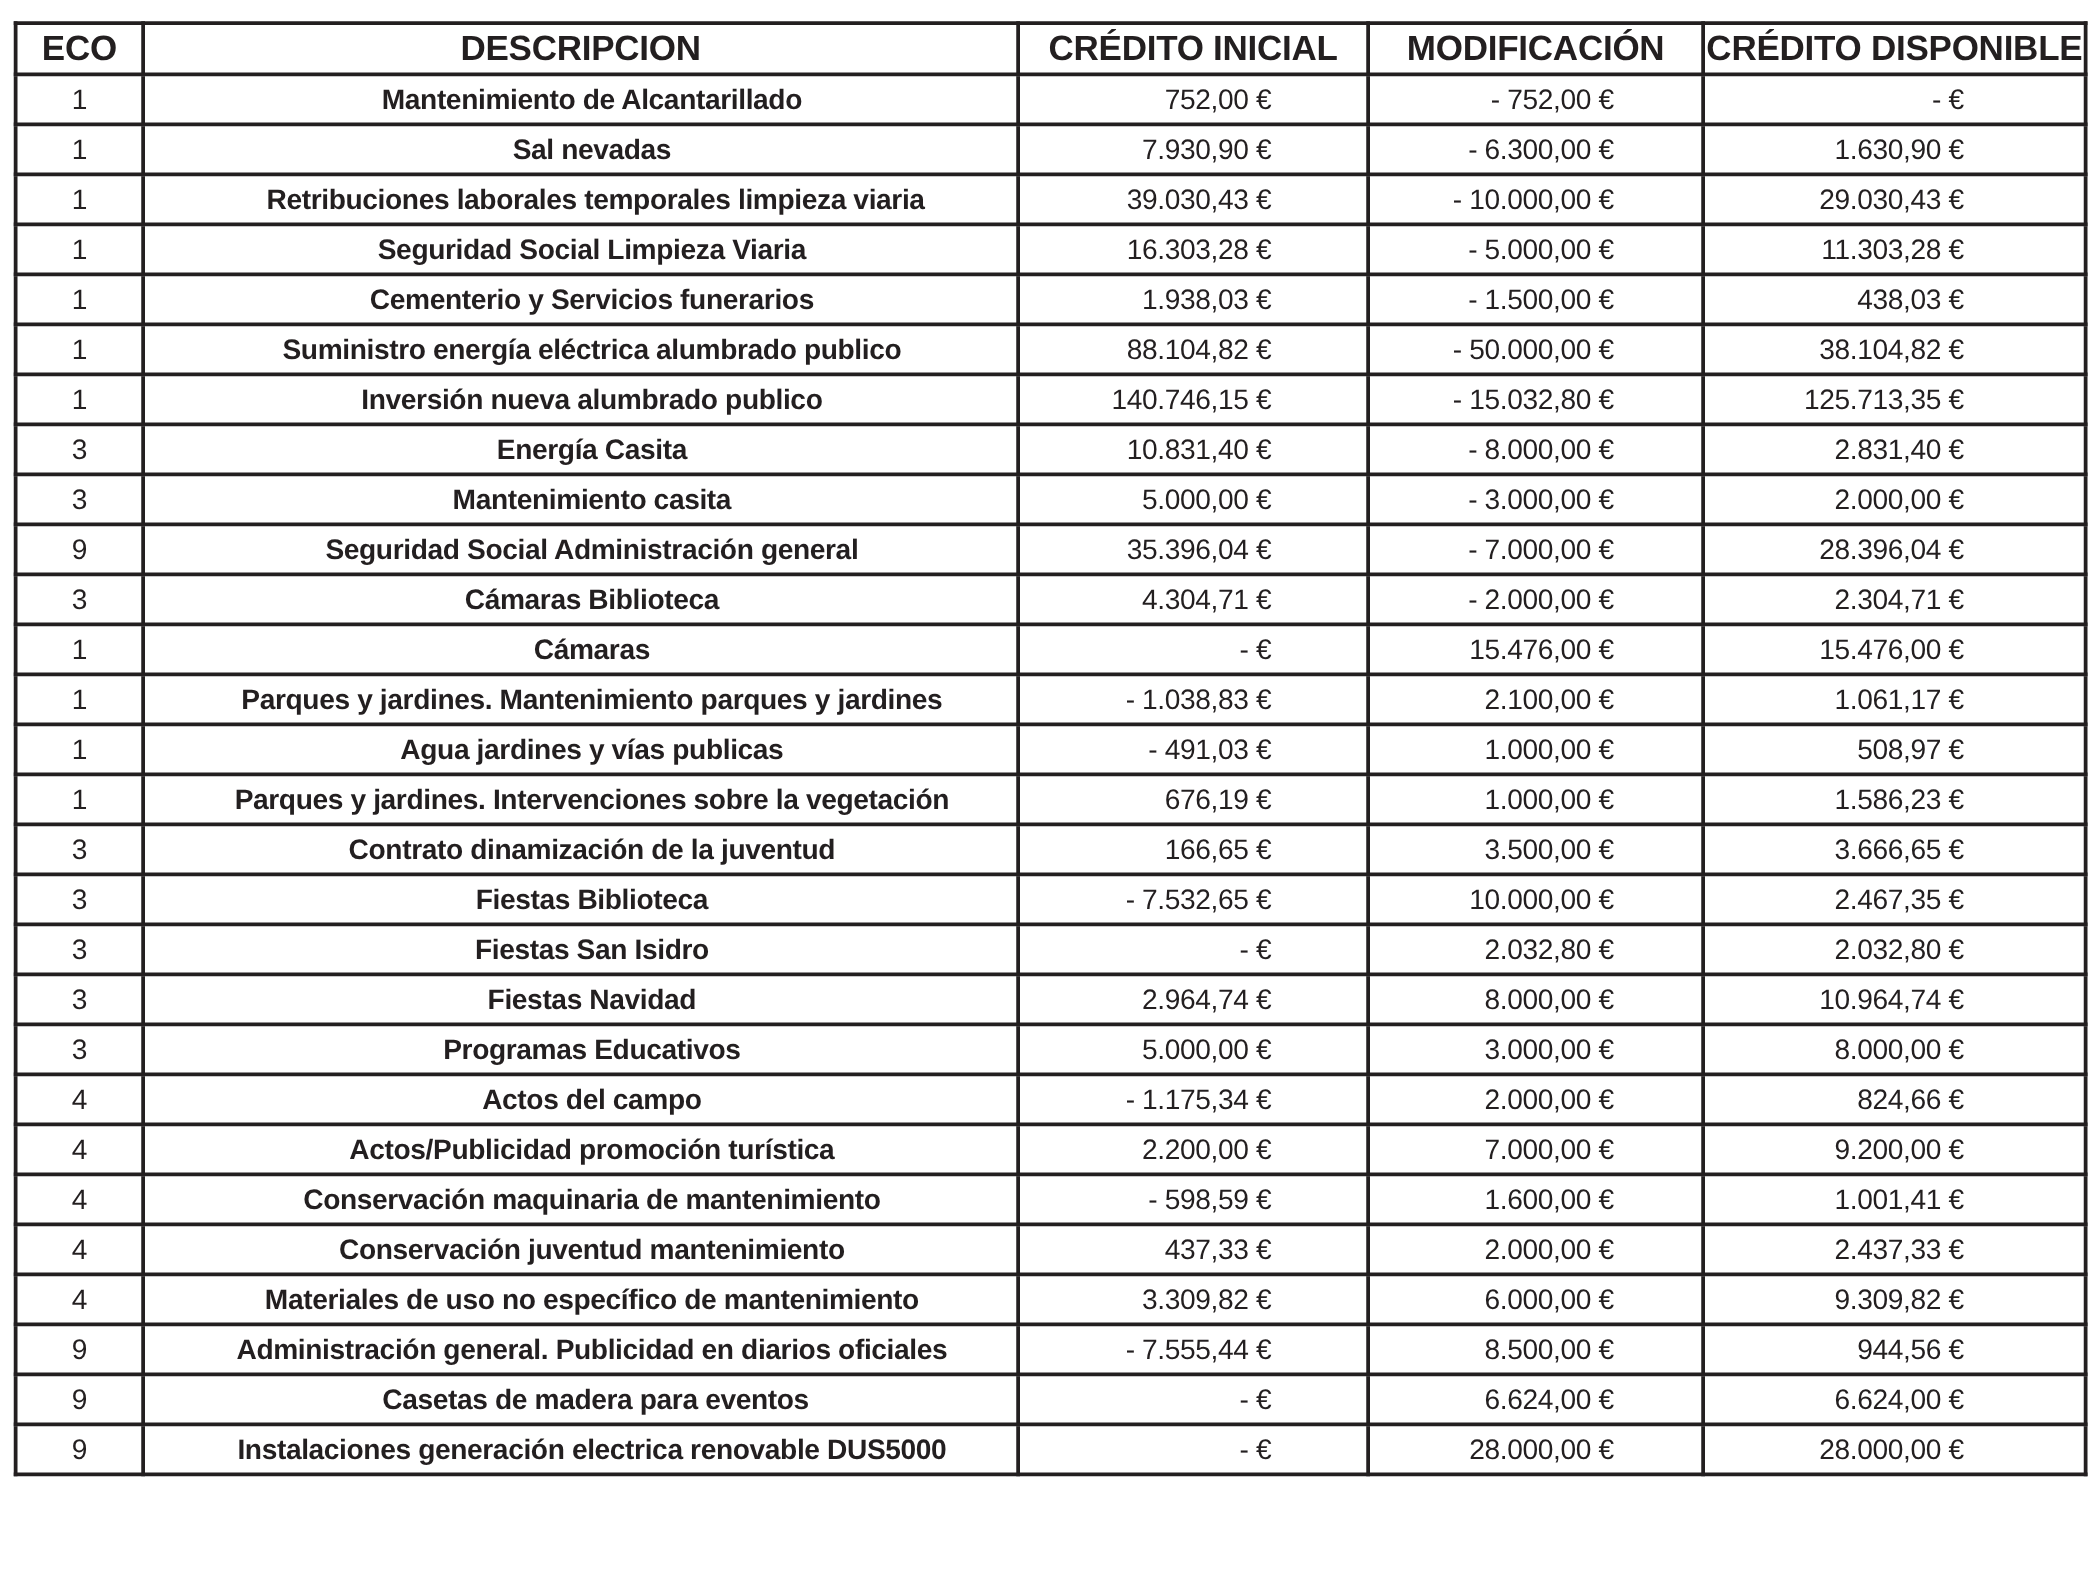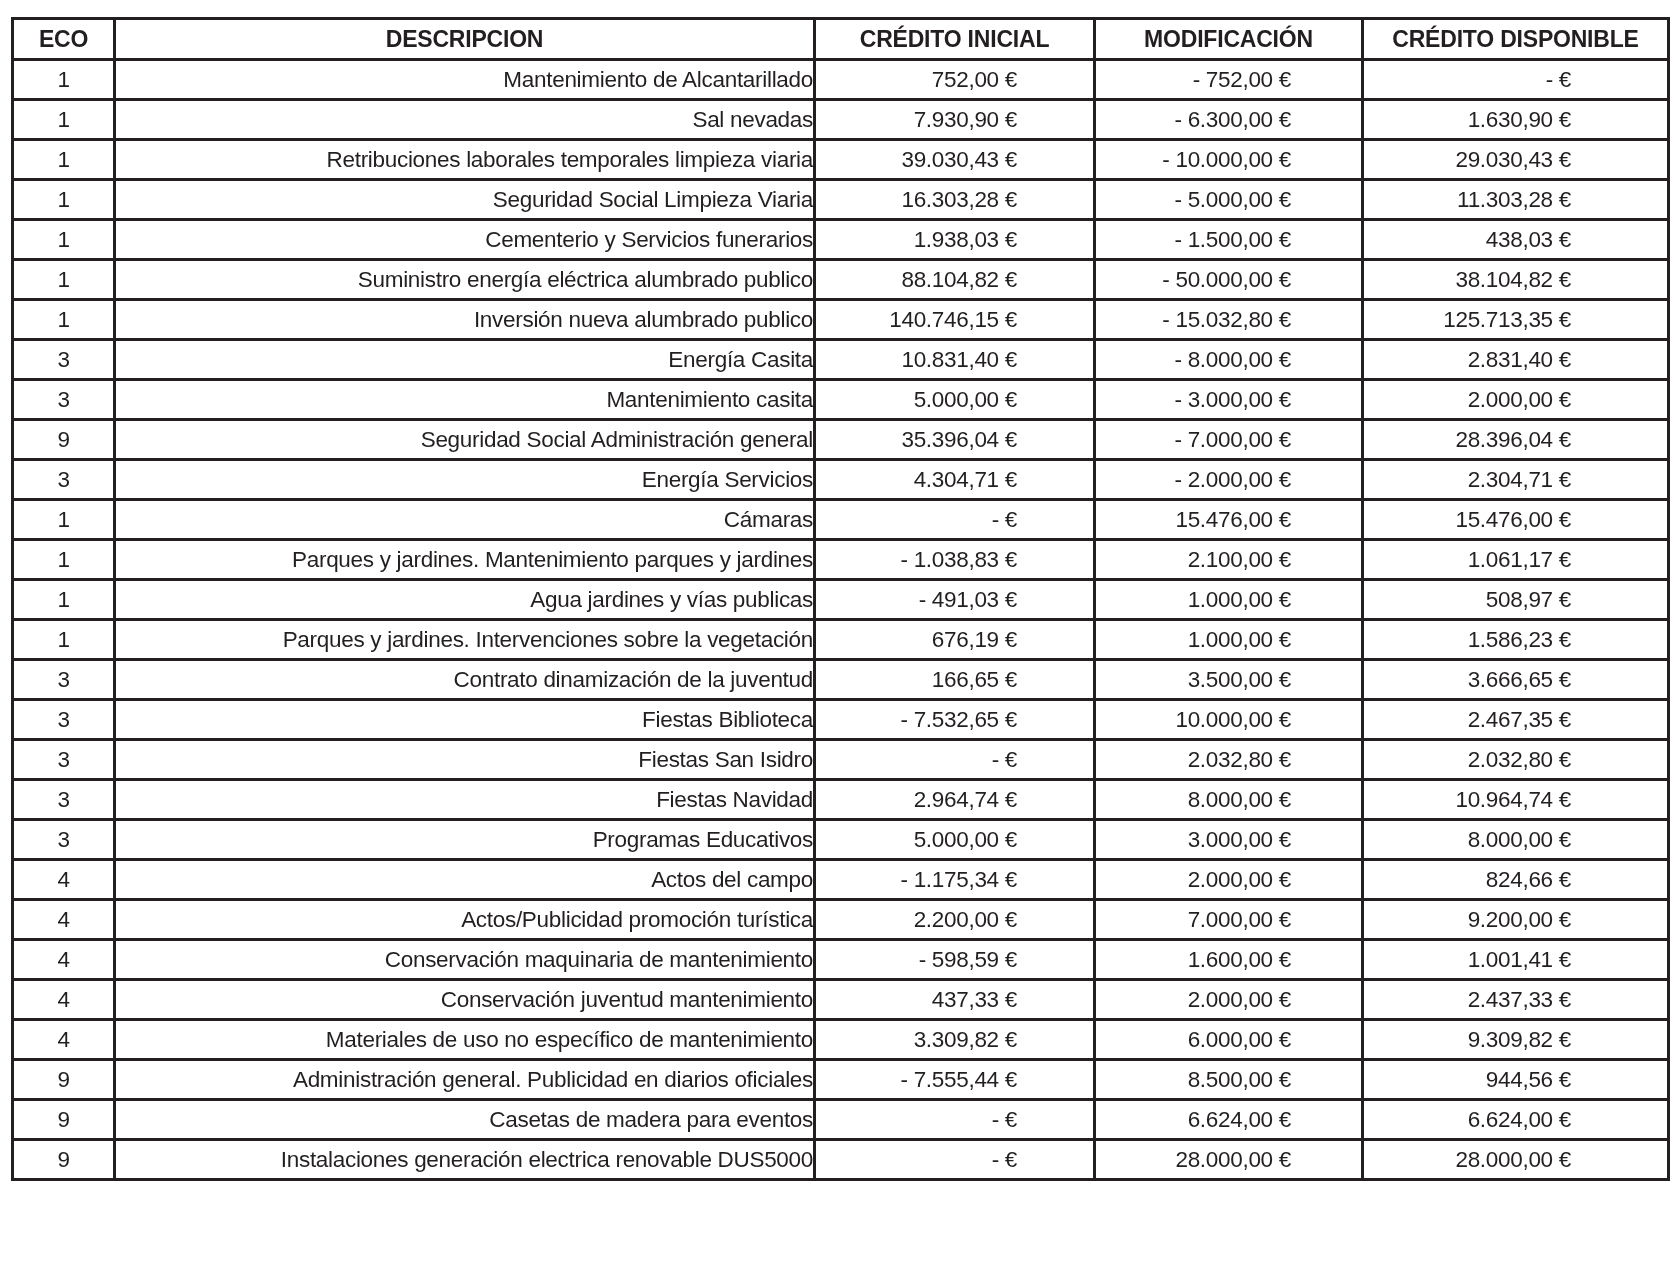--- a/index.html
+++ b/index.html
@@ -31,32 +31,32 @@
 
     .doc-table th, .doc-table td {
       border: 3px solid #231f20;
       padding: 0;
       white-space: pre;
       overflow: hidden;
     }
     .doc-table th {
       height: 38px;
       font-weight: bold;
-      font-size: 23px;
+      font-size: 28px;
       text-align: center;
       letter-spacing: -0.2px;
       margin-top: 20px;
     }
     .doc-table td {
       height: 37px;
       font-size: 22.5px;
       letter-spacing: -0.3px;
     }
     td.eco { text-align: center; }
-    td.desc { text-align: right; padding-left: 18px; }
+    td.desc { text-align: center; padding-left: 18px; font-weight: bold; }
     td.num { text-align: right; }
     td.ini { padding-right: 76px; }
     td.mod { padding-right: 70px; }
     td.disp { padding-right: 96px; }
   </style>
 </head>
 <body>
 
 <table class="doc-table">
   <colgroup>
@@ -141,21 +141,21 @@
       </tr>
       <tr>
         <td class="eco">9</td>
         <td class="desc">Seguridad Social Administración general</td>
         <td class="num ini">35.396,04 €</td>
         <td class="num mod">- 7.000,00 €</td>
         <td class="num disp">28.396,04 €</td>
       </tr>
       <tr>
         <td class="eco">3</td>
-        <td class="desc">Energía Servicios</td>
+        <td class="desc">Cámaras Biblioteca</td>
         <td class="num ini">4.304,71 €</td>
         <td class="num mod">- 2.000,00 €</td>
         <td class="num disp">2.304,71 €</td>
       </tr>
       <tr>
         <td class="eco">1</td>
         <td class="desc">Cámaras</td>
         <td class="num ini">- €</td>
         <td class="num mod">15.476,00 €</td>
         <td class="num disp">15.476,00 €</td>

